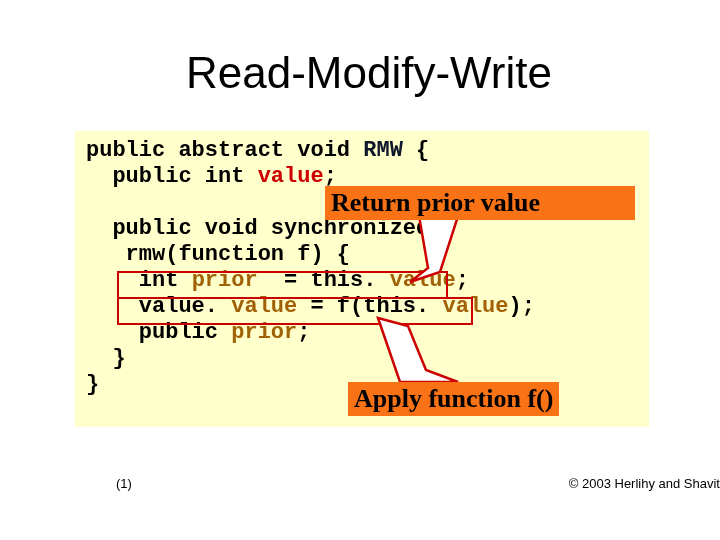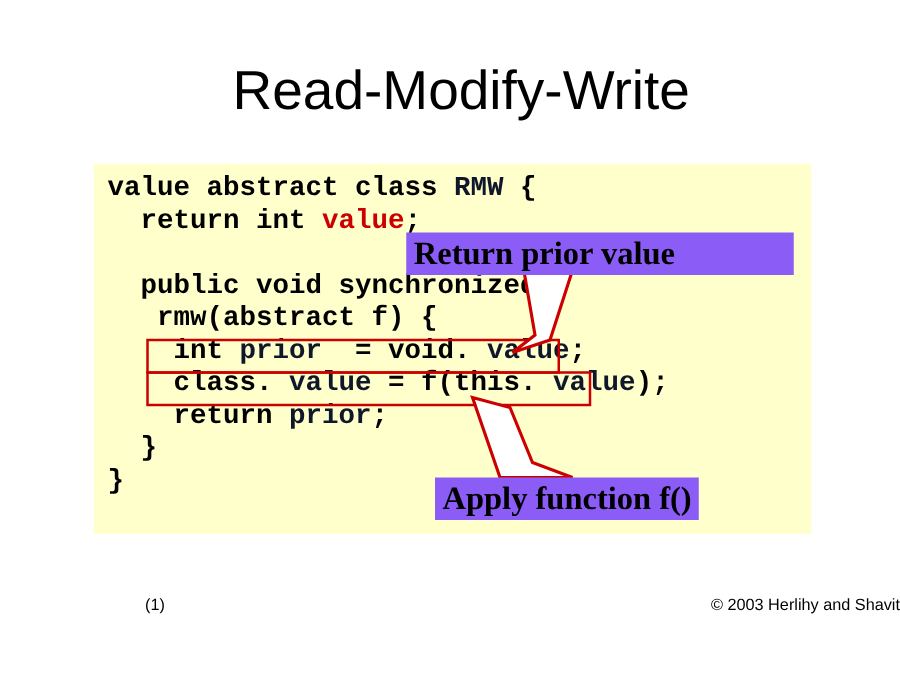--- a/index.html
+++ b/index.html
@@ -3,47 +3,47 @@
 <meta charset="utf-8">
 <style>
   * { margin: 0; padding: 0; box-sizing: border-box; }
   html, body { width: 720px; height: 540px; background: #fff; font-family: "Comic Sans MS", "Comic Sans", cursive, sans-serif; }
   .slide { position: relative; width: 720px; height: 540px; }
   .title { position: absolute; top: 48px; left: 0; width: 100%; text-align: center; font-size: 44px; font-weight: 400; color: #000; padding-left: 18px; }
   .codebox { position: absolute; top: 131px; left: 75px; width: 574px; height: 296px; background: #ffffcc; }
   .code { position: absolute; top: 138px; left: 86px; font-family: "Courier New", Courier, monospace; font-size: 22px; font-weight: bold; color: #000; line-height: 26px; white-space: pre; }
   .code .cls { color: #0f172a; }
   .code .fld { color: #cc0000; }
-  .code .mbr { color: #0f172a; }
+  .code .mbr { color: #a16207; }
   .box-top { position: absolute; border: 2.5px solid #cc0000; z-index: 3; }
   #box1 { top: 271px; left: 117px; width: 331px; height: 28px; }
   #box2 { top: 297px; left: 117px; width: 356px; height: 28px; }
-  .callout { position: absolute; z-index: 5; font-family: "Comic Sans MS", cursive; font-size: 26px; font-weight: bold; color: #000; background: #8b5cf6; padding: 2px 6px; }
+  .callout { position: absolute; z-index: 5; font-family: "Comic Sans MS", cursive; font-size: 26px; font-weight: bold; color: #000; background: #f97316; padding: 2px 6px; }
   #callout1 { top: 186px; left: 325px; width: 310px; }
   #callout2 { top: 382px; left: 348px; }
   svg.pointer { position: absolute; z-index: 4; overflow: visible; }
   .footer-left { position: absolute; left: 116px; top: 476px; font-size: 13px; color: #000; }
   .footer-center { position: absolute; left: 0; width: 100%; top: 476px; text-align: right; font-size: 13px; color: #000; }
 </style>
 </head>
 <body>
 
 <div class="slide">
   <div class="title">Read-Modify-Write</div>
 
   <div class="codebox"></div>
 
-  <div class="code"><span>value abstract class </span><span class="cls">RMW</span><span> {</span>
-<span>  return int </span><span class="fld">value</span><span>;</span>
+  <div class="code"><span>public abstract void </span><span class="cls">RMW</span><span> {</span>
+<span>  public int </span><span class="fld">value</span><span>;</span>
 <span></span>
 <span>  public void synchronized</span>
-<span>   rmw(abstract f) {</span>
-<span>    int </span><span class="mbr">prior</span><span>  = void.</span><span class="mbr"> value</span><span>;</span>
-<span>    class.</span><span class="mbr"> value</span><span> = f(this.</span><span class="mbr"> value</span><span>);</span>
-<span>    return </span><span class="mbr">prior</span><span>;</span>
+<span>   rmw(function f) {</span>
+<span>    int </span><span class="mbr">prior</span><span>  = this.</span><span class="mbr"> value</span><span>;</span>
+<span>    value.</span><span class="mbr"> value</span><span> = f(this.</span><span class="mbr"> value</span><span>);</span>
+<span>    public </span><span class="mbr">prior</span><span>;</span>
 <span>  }</span>
 <span>}</span></div>
 
   <div id="box1" class="box-top"></div>
   <div id="box2" class="box-top"></div>
 
   <svg class="pointer" style="left:370px; top:210px;" width="120" height="80">
     <polygon points="48,0 90,0 70,62 40,72 58,58" fill="#ffffff" stroke="#cc0000" stroke-width="2.5"></polygon>
   </svg>
 

